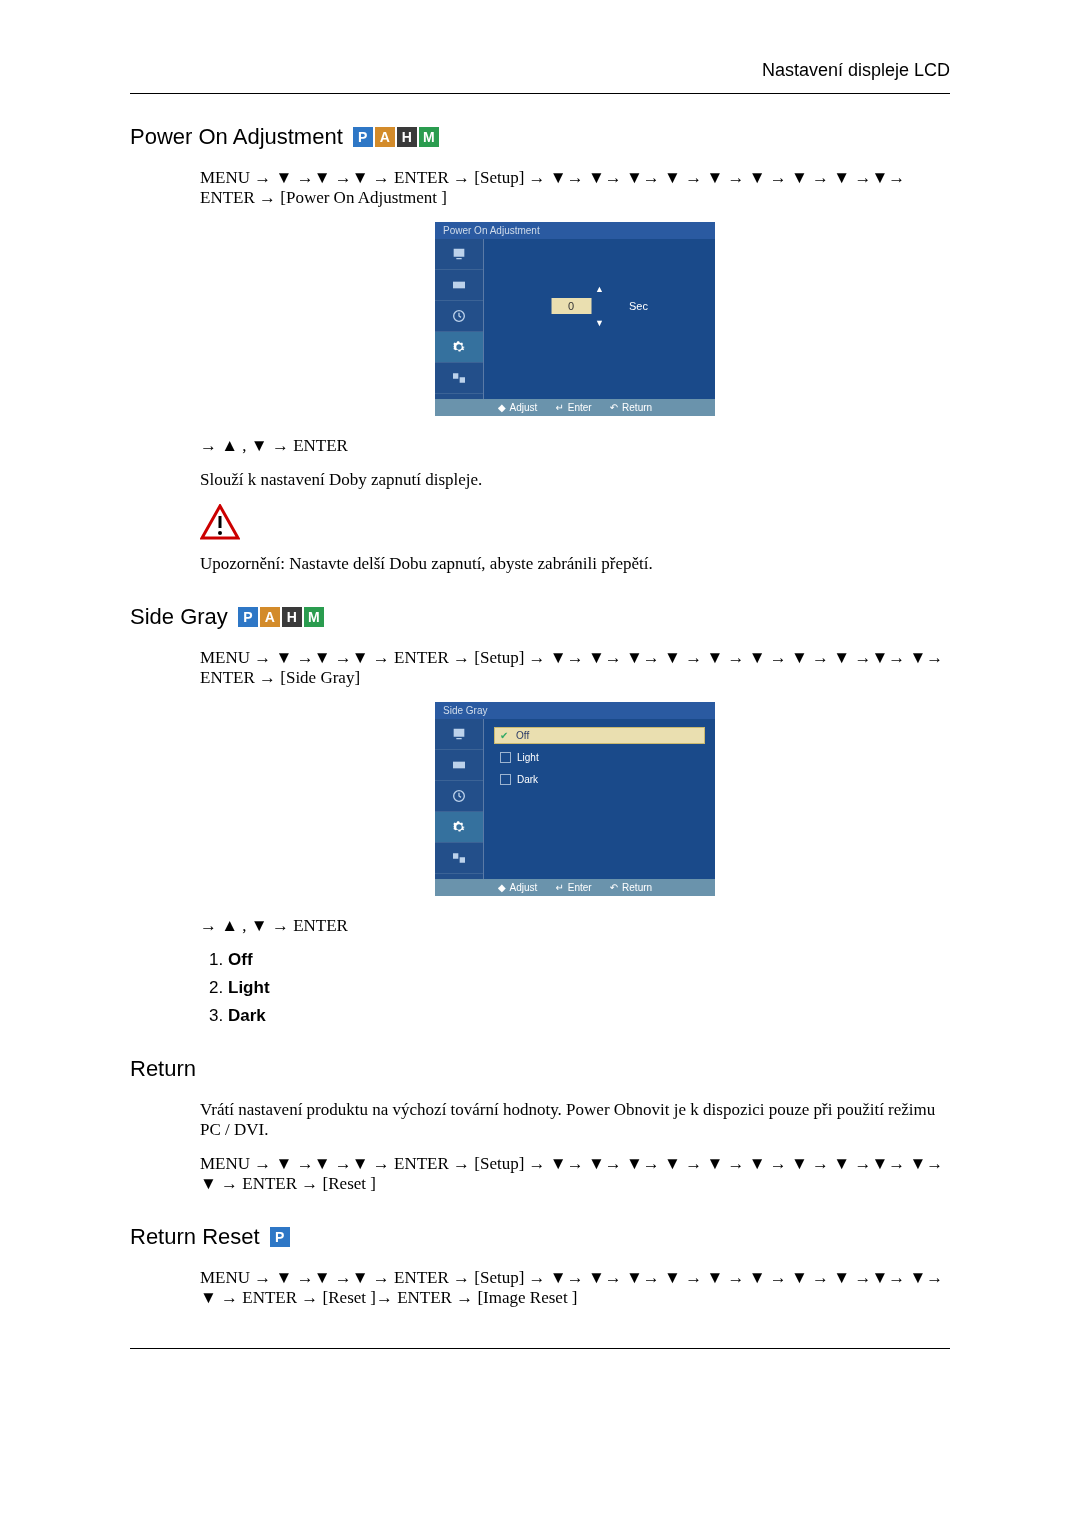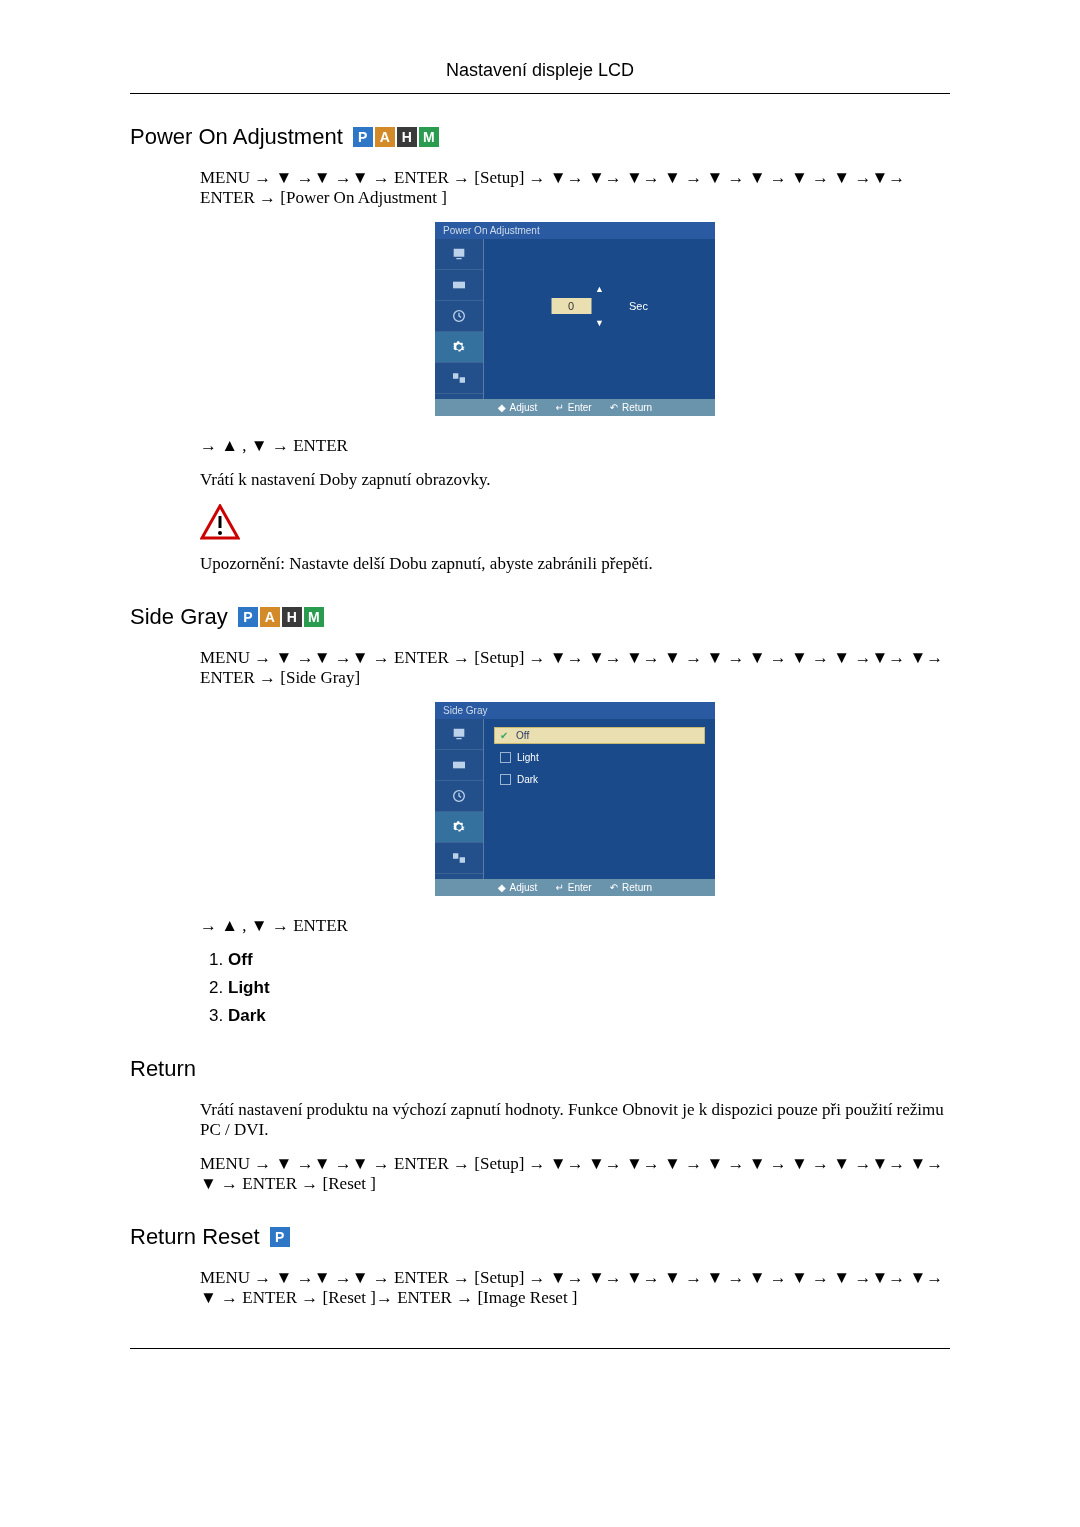--- a/index.html
+++ b/index.html
@@ -12,21 +12,21 @@
     width: 1080px;
     margin: 0 auto;
     padding: 60px 0 60px 0;
     box-sizing: border-box;
   }
   .content {
     width: 820px;
     margin: 0 auto;
   }
   .page-header {
-    text-align: center;
+    text-align: right;
     font-size: 18px;
     margin-bottom: 12px;
   }
   .toprule {
     border: none;
     border-top: 1px solid #000;
     margin: 0 0 30px 0;
   }
   .botrule {
     border: none;
@@ -273,21 +273,21 @@
               <span>Enter</span>
             </span>
           <span>
               <span>↶</span>
               <span>Return</span>
             </span>
         </div>
       </div>
 
       <p>→ ▲ , ▼ → ENTER</p>
-      <p>Vrátí k nastavení Doby zapnutí obrazovky.</p>
+      <p>Slouží k nastavení Doby zapnutí displeje.</p>
       <div class="caution">
         <svg viewBox="0 0 40 36">
           <polygon points="20,2 38,34 2,34" fill="none" stroke="#c00" stroke-width="3"></polygon>
           <line x1="20" y1="12" x2="20" y2="24" stroke="#000" stroke-width="3"></line>
           <circle cx="20" cy="29" r="2" fill="#000"></circle>
         </svg>
       </div>
       <p>Upozornění: Nastavte delší Dobu zapnutí, abyste zabránili přepětí.</p>
     </div>
 
@@ -375,21 +375,21 @@
         <li><span>Off</span></li>
         <li><span>Light</span></li>
         <li><span>Dark</span></li>
       </ol>
     </div>
 
     <div class="section-title">
       <span>Return</span>
     </div>
     <div class="body-block">
-      <p>Vrátí nastavení produktu na výchozí zapnutí hodnoty. Funkce Obnovit je k dispozici pouze při použití režimu PC / DVI.</p>
+      <p>Vrátí nastavení produktu na výchozí tovární hodnoty. Power Obnovit je k dispozici pouze při použití režimu PC / DVI.</p>
       <p>MENU → ▼ →▼ →▼ → ENTER → [Setup] → ▼→ ▼→ ▼→ ▼ → ▼ → ▼ → ▼ → ▼ →▼→ ▼→ ▼ → ENTER → [Reset ]</p>
     </div>
 
     <div class="section-title">
       <div class="title-row">
         <span>Return Reset</span>
         <span class="badge-row">
           <span class="badge badge-P">P</span>
         </span>
       </div>

